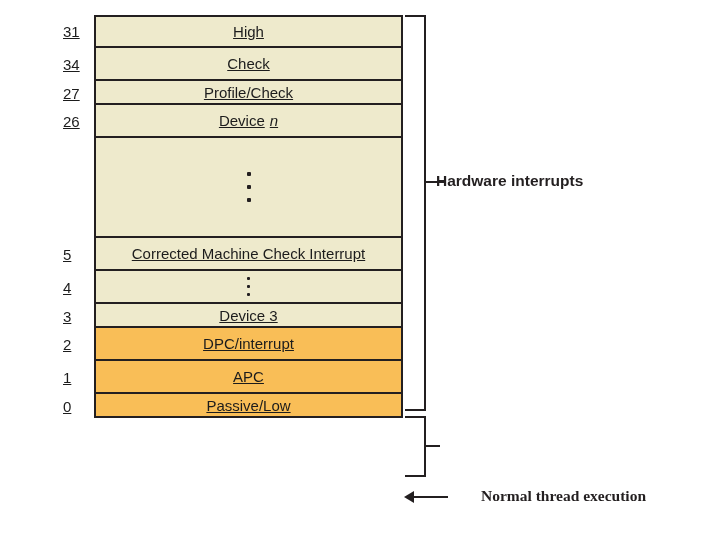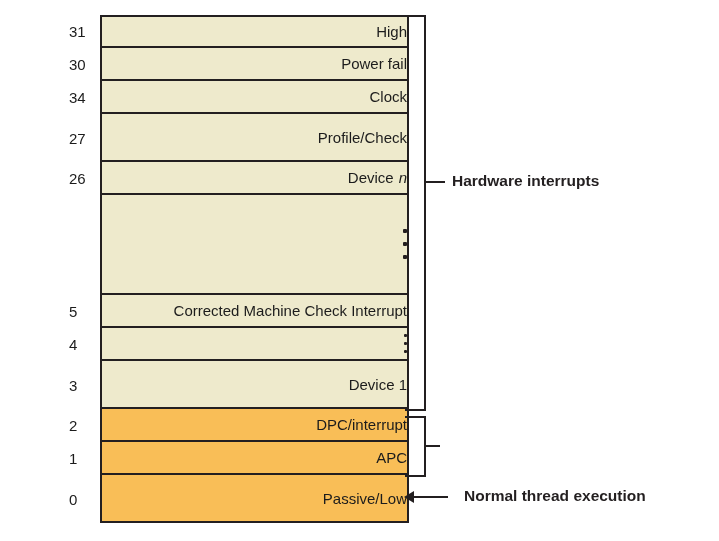--- a/index.html
+++ b/index.html
@@ -19,48 +19,49 @@
     position: relative;
     width: 719px;
     height: 541px;
     background: var(--background);
     overflow: hidden;
   }
 
   
   .stack {
     position: absolute;
-    left: 69px;
+    left: 63px;
     top: 15px;
     display: flex;
     flex-direction: column;
+    text-decoration: underline;
   }
   .row { display: flex; align-items: stretch; }
   .num {
     width: 31px;
     display: flex;
     align-items: center;
     font-size: 15px;
     color: var(--text);
   }
   .cell {
     width: 309px;
     background: var(--hw-fill);
     border: 2px solid var(--border);
     border-top: 0;
     display: flex;
     align-items: center;
-    justify-content: flex-end;
+    justify-content: center;
     font-size: 15px;
     color: var(--text);
   }
   .row:first-child .cell { border-top: 2px solid var(--border); }
   .cell.sw { background: var(--sw-fill); }
   .h33 { height: 33px; }
-  .h34 { height: 48px; }
+  .h34 { height: 24px; }
   .h100 { height: 100px; }
   .italic { font-style: italic; margin-left: 5px; }
 
   
   .vdots { display: flex; flex-direction: column; align-items: center; }
   .vdots .dot { width: 4px; height: 4px; background: var(--border); border-radius: 1px; }
   .vdots.big .dot + .dot { margin-top: 9px; }
   .vdots.small .dot { width: 3px; height: 3px; }
   .vdots.small .dot + .dot { margin-top: 5px; }
 
@@ -90,56 +91,50 @@
     position: absolute;
     left: 404px; top: 491px;
     width: 0; height: 0;
     border-top: 6px solid transparent;
     border-bottom: 6px solid transparent;
     border-right: 10px solid var(--border);
   }
 
   .side-label {
     position: absolute;
-    left: 452px;
+    left: 436px;
     font-size: 15.5px;
     font-weight: bold;
     color: var(--border);
     white-space: nowrap;
   }
   .label-hw { top: 172px; }
   .label-sw { top: 437px; }
-  .label-normal { left: 464px; top: 487px; }
+  .label-normal { left: 481px; top: 487px; font-family: Liberation Serif, serif; }
 </style>
 </head>
 <body>
 
 <div class="canvas">
 
   <div class="stack">
 
     <div class="row h33">
       <div class="num">31</div>
       <div class="cell hw">
           <span>High</span>
         </div>
     </div>
 
-    <div class="row h33">
-      <div class="num">30</div>
-      <div class="cell hw">
-          <span>Power fail</span>
-        </div>
-    </div>
 
 
     <div class="row h33">
       <div class="num">34</div>
       <div class="cell hw">
-          <span>Clock</span>
+          <span>Check</span>
         </div>
     </div>
 
     <div class="row h34">
       <div class="num">27</div>
       <div class="cell hw">
           <span>Profile/Check</span>
         </div>
     </div>
 
@@ -176,21 +171,21 @@
           <div class="dot"></div>
             <div class="dot"></div>
             <div class="dot"></div>
         </div>
       </div>
     </div>
 
     <div class="row h34">
       <div class="num">3</div>
       <div class="cell hw">
-          <span>Device 1</span>
+          <span>Device 3</span>
         </div>
     </div>
 
     <div class="row h33">
       <div class="num">2</div>
       <div class="cell sw">
           <span>DPC/interrupt</span>
         </div>
     </div>
 

